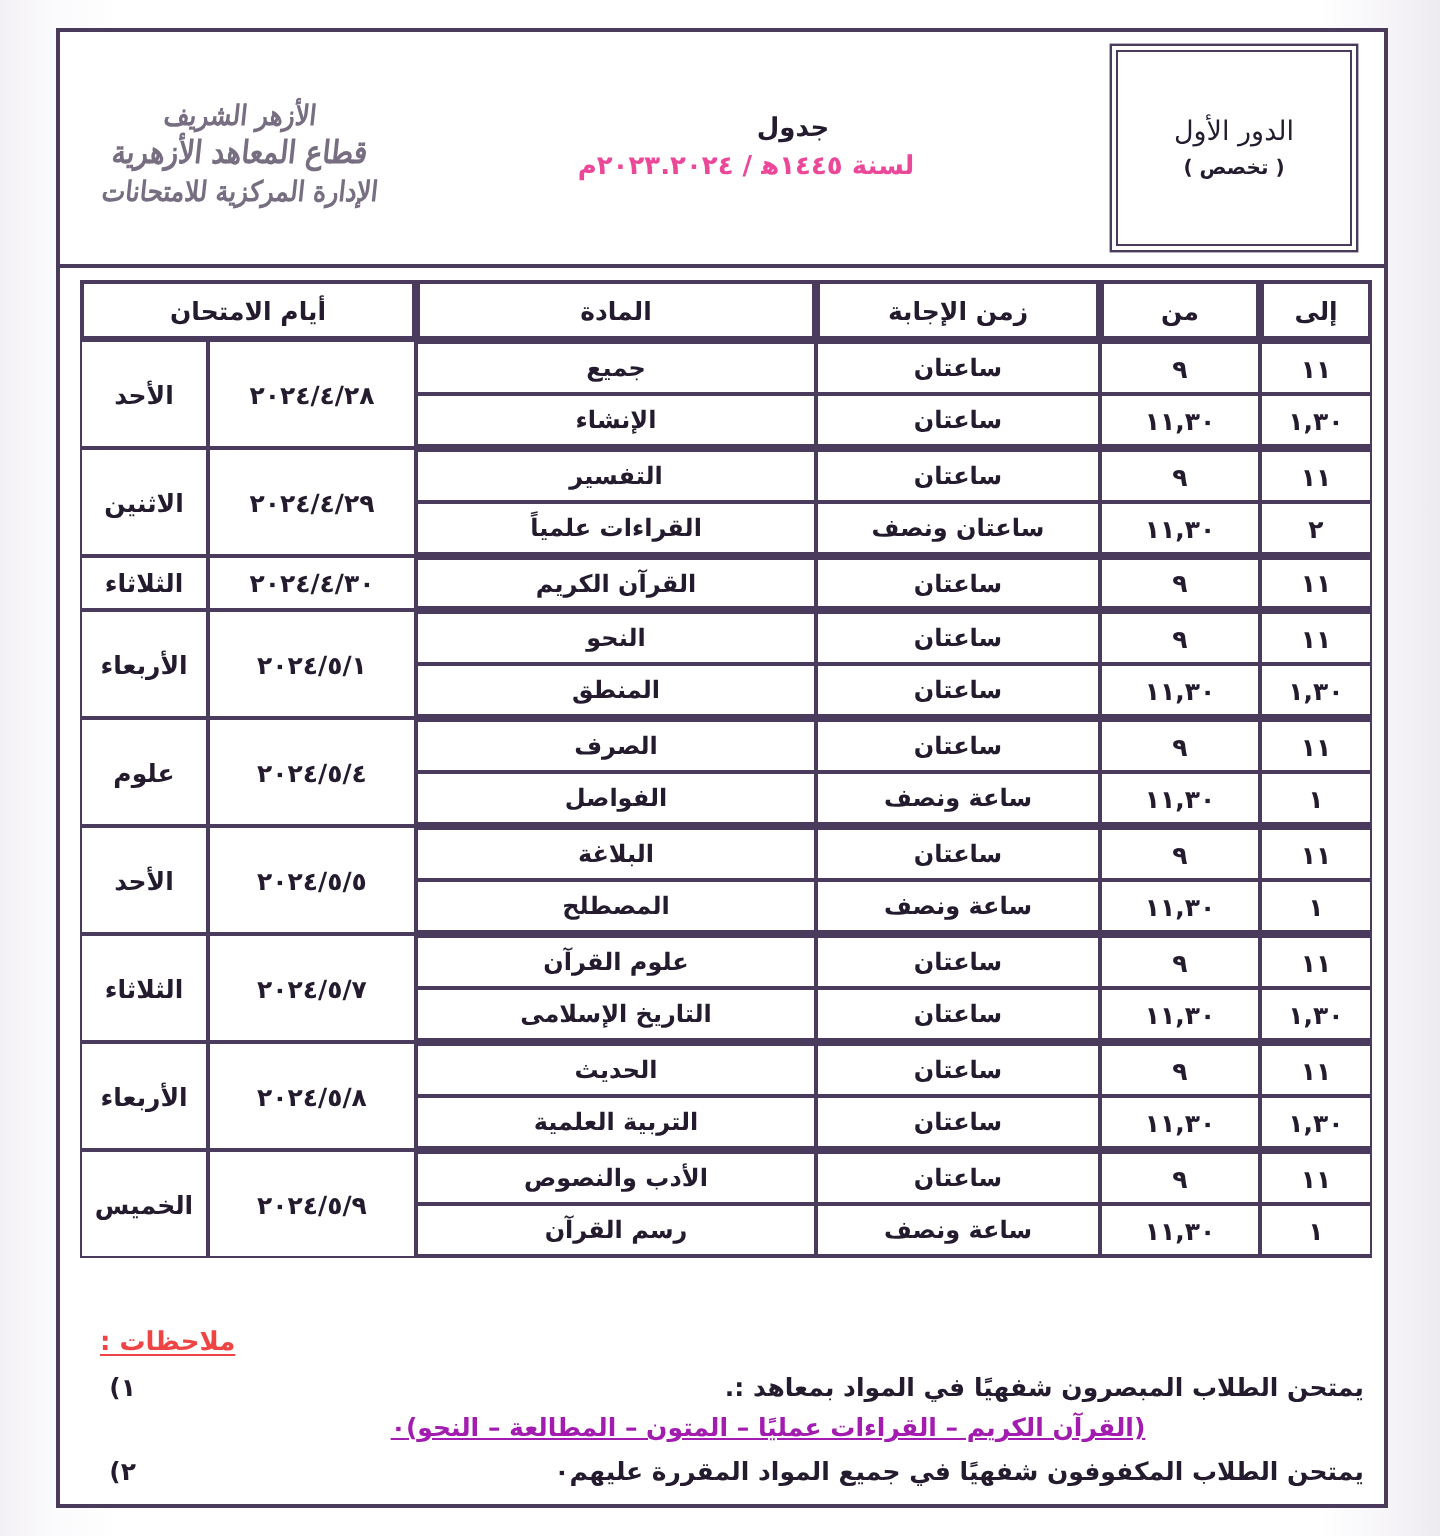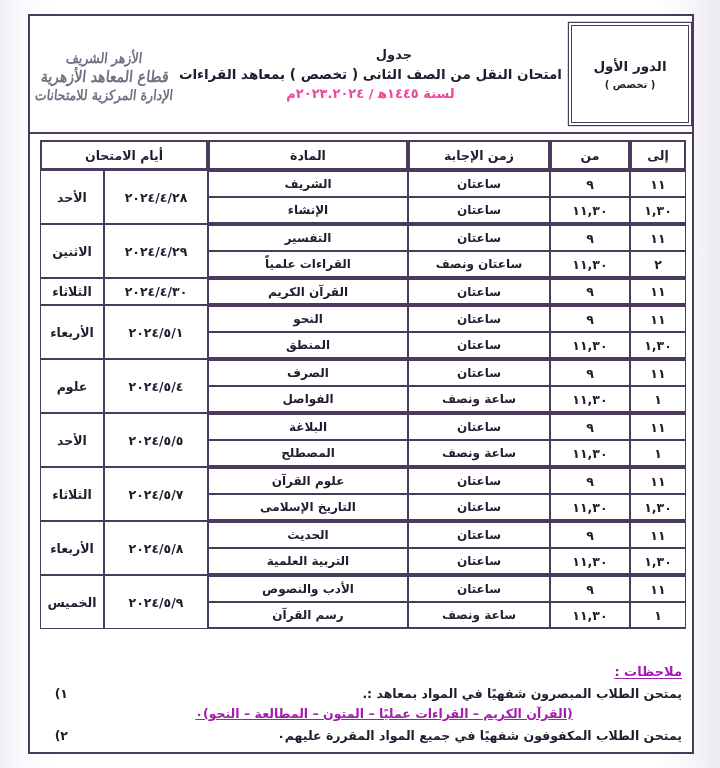--- a/index.html
+++ b/index.html
@@ -123,21 +123,21 @@
     border: 1.6px solid #4a3a5c;
     background: #fff;
     box-shadow: 0 0 0 2px #ffffff, 0 0 0 3.2px #4a3a5c;
     display: flex;
     flex-direction: column;
     align-items: center;
     justify-content: center;
     gap: 5px;
     box-sizing: border-box;
   }
-  .round-l1 { font-size: 13.5px; font-weight: 700; color: #241c2e; }
+  .round-l1 { font-size: 13.5px; font-weight: 400; color: #241c2e; }
   .round-l2 { font-size: 10px; font-weight: 700; color: #241c2e; }
 
   
   .table-area {
     position: absolute;
     left: 10px;
     top: 124px;
     width: 646px;
     box-sizing: border-box;
   }
@@ -190,25 +190,25 @@
     position: absolute;
     left: 14px;
     top: 648px;
     width: 638px;
     box-sizing: border-box;
     padding-left: 6px;
   }
   .notes-title {
     font-size: 13px;
     font-weight: 700;
-    color: #a21caf;
+    color: #ef4444;
     text-decoration: underline;
     text-underline-offset: 2px;
     margin-bottom: 7px;
-    text-align: right;
+    text-align: left;
   }
   .note-row {
     display: flex;
     flex-direction: row;
     align-items: baseline;
     gap: 18px;
     justify-content: flex-start;
     margin-bottom: 5px;
   }
   .note-num {
@@ -247,21 +247,20 @@
 
       <div class="round-box-wrap">
         <div class="round-box">
           <div class="round-l1">الدور الأول</div>
           <div class="round-l2">( تخصص )</div>
         </div>
       </div>
 
       <div class="title-block">
         <div class="title-main">جدول</div>
-        <div class="title-sub">امتحان النقل من الصف الثانى ( تخصص ) بمعاهد القراءات</div>
         <div class="title-year">لسنة ١٤٤٥ﻫ / ٢٠٢٣.٢٠٢٤م</div>
       </div>
 
       <div class="letterhead">
         <div class="lh-line lh-1">الأزهر الشريف</div>
         <div class="lh-line lh-2">قطاع المعاهد الأزهرية</div>
         <div class="lh-line lh-3">الإدارة المركزية للامتحانات</div>
       </div>
 
     </div>
@@ -283,21 +282,21 @@
             <th>زمن الإجابة</th>
             <th>المادة</th>
             <th colspan="2">أيام الامتحان</th>
           </tr>
         </thead>
         <tbody id="sched-body">
             <tr class="grp-first">
               <td class="cell-time">١١</td>
               <td class="cell-time">٩</td>
               <td class="cell-dur">ساعتان</td>
-              <td class="cell-subj">الشريف</td>
+              <td class="cell-subj">جميع</td>
               <td class="cell-date" rowspan="2">٢٠٢٤/٤/٢٨</td>
               <td class="cell-day" rowspan="2">الأحد</td>
             </tr>
             <tr class="grp-last">
               <td class="cell-time">١,٣٠</td>
               <td class="cell-time">١١,٣٠</td>
               <td class="cell-dur">ساعتان</td>
               <td class="cell-subj">الإنشاء</td>
             </tr>
             <tr class="grp-first">

